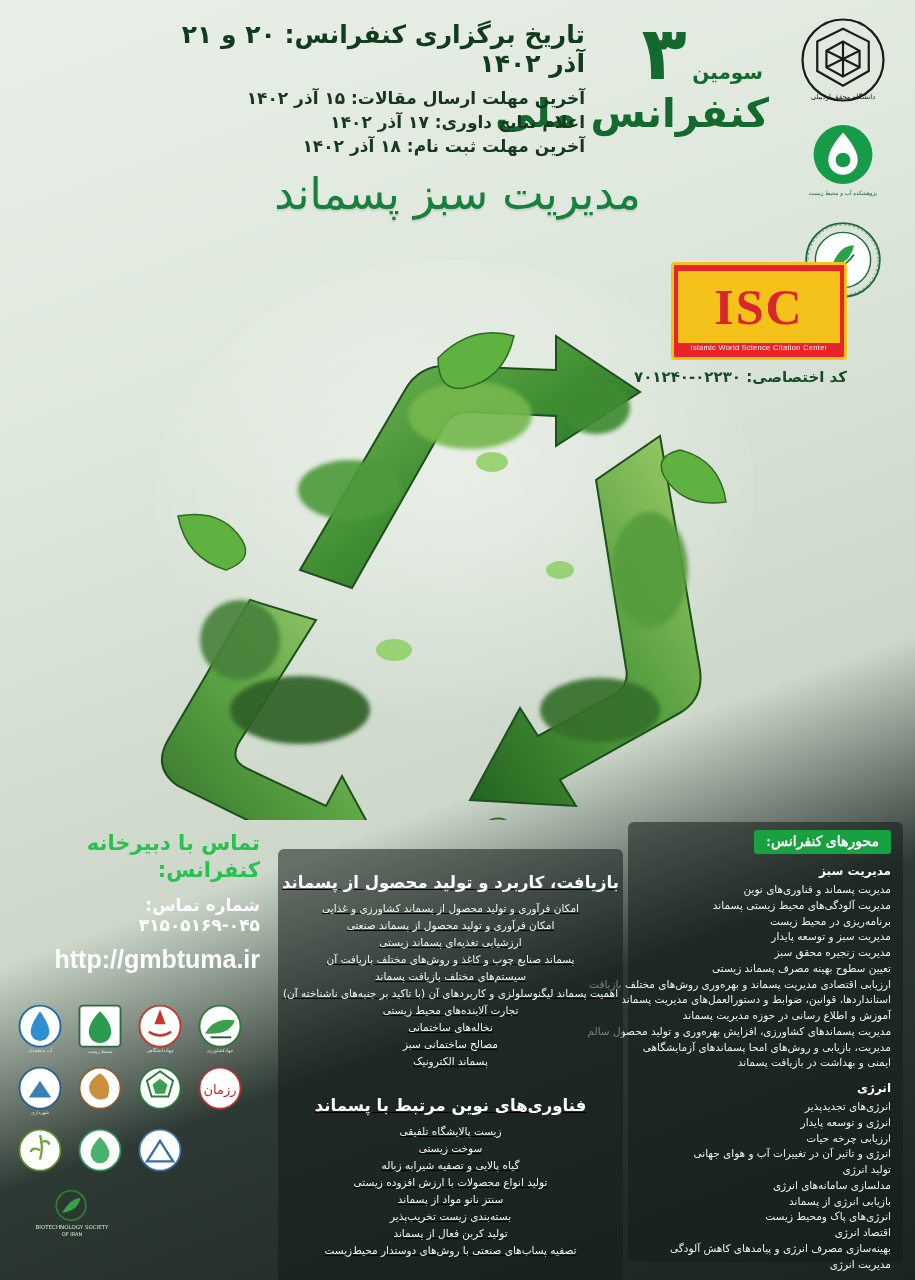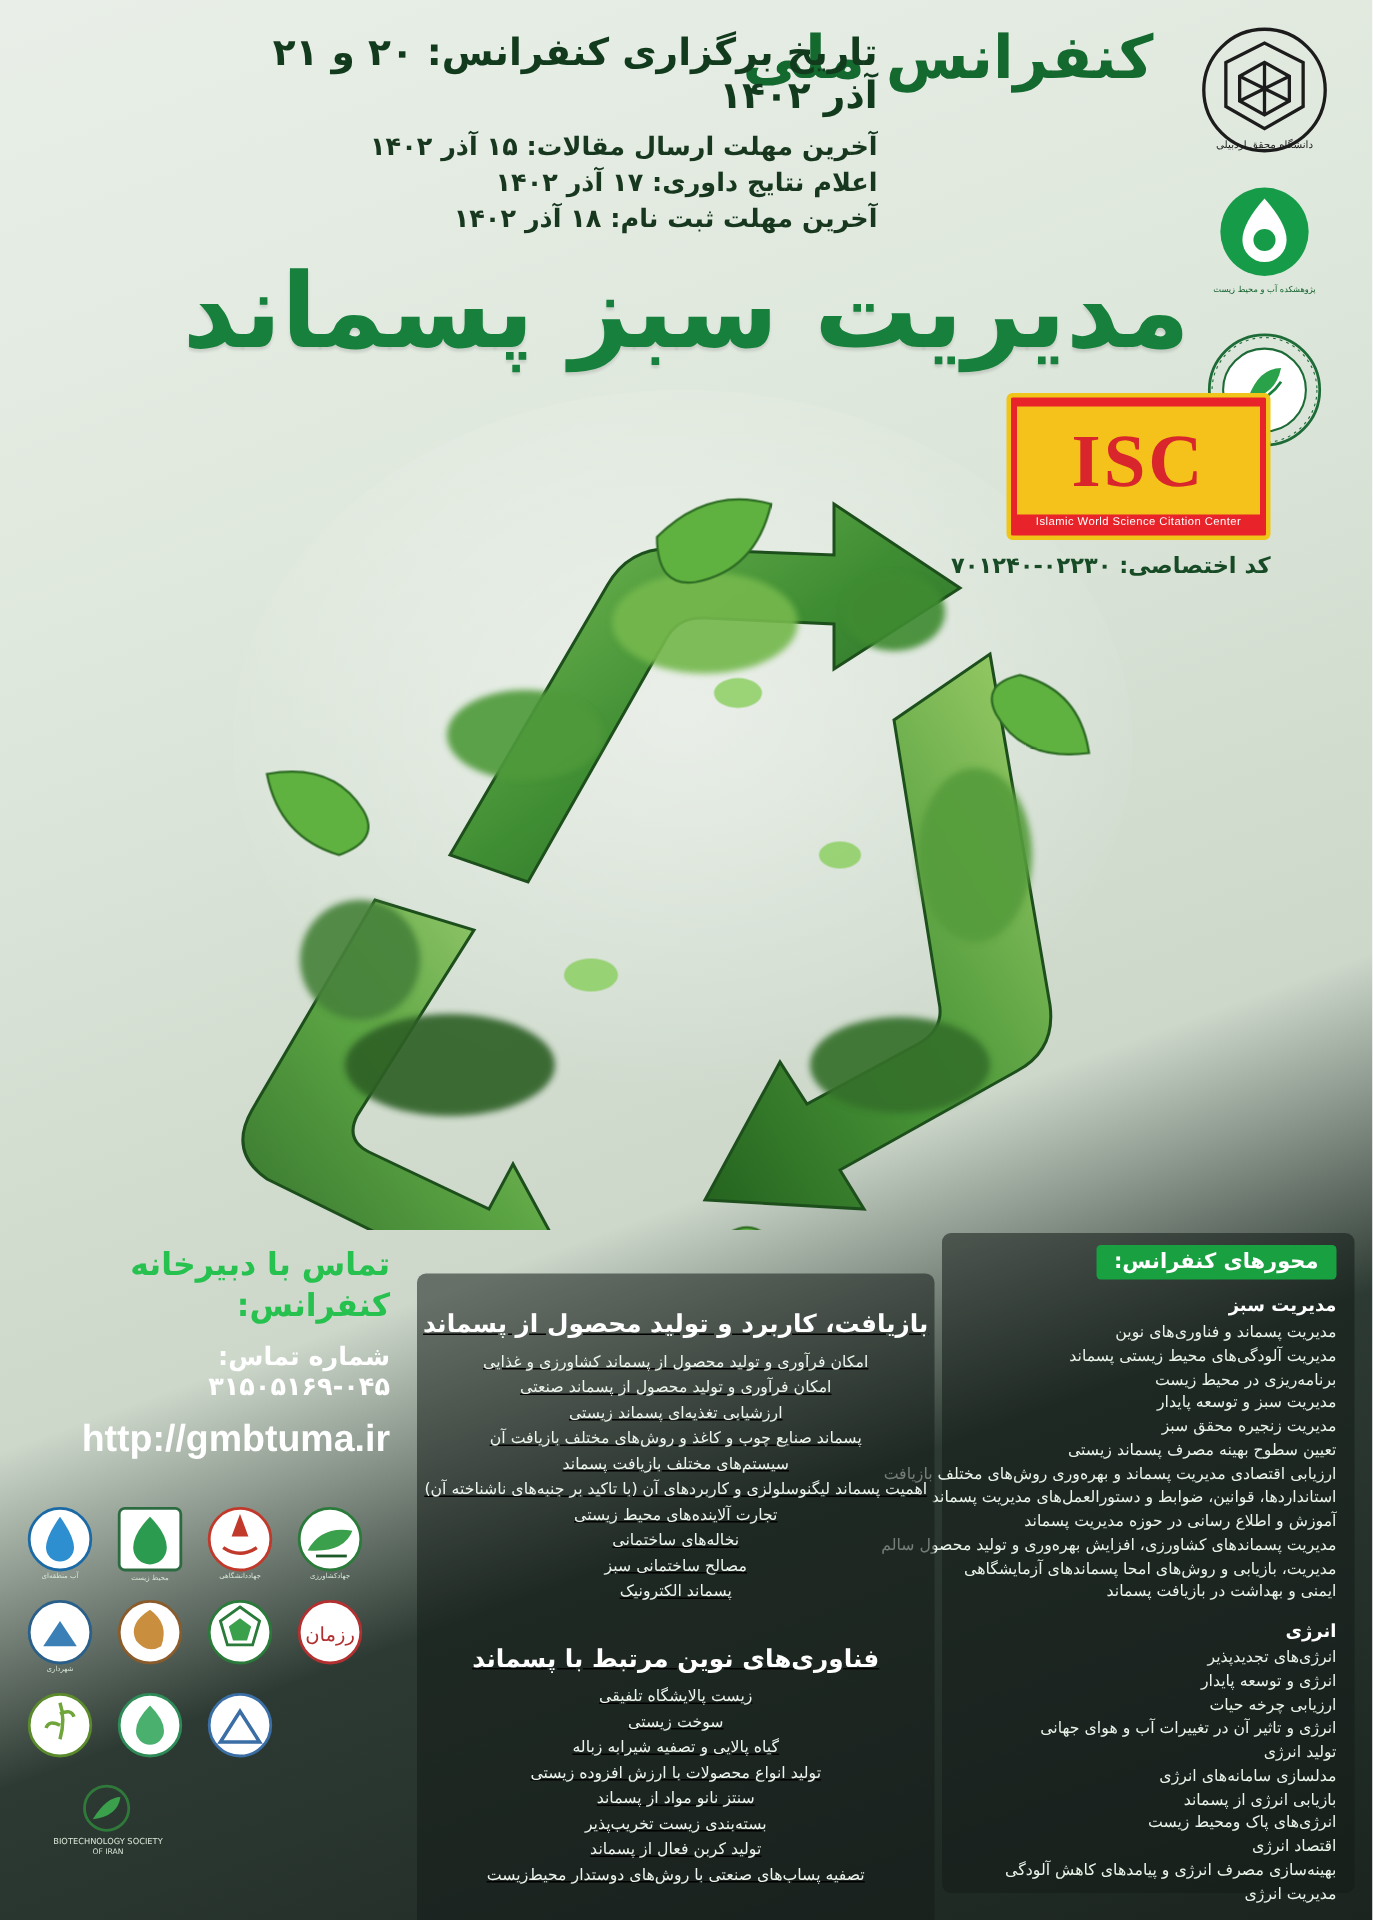--- a/index.html
+++ b/index.html
@@ -88,22 +88,22 @@
     margin: 4px 0;
     color: #17381f;
     font-weight: bold;
   }
 
   .main-title {
     position: absolute;
     top: 168px; right: 60px;
     left: 60px;
     text-align: center;
-    font-size: 69px;
-    font-weight: bold;
+    font-size: 44px;
+    font-weight: normal;
     color: #16803c;
     letter-spacing: -2px;
     text-shadow: 0 2px 2px rgba(0,0,0,0.12);
     direction: rtl;
   }
 
   .isc-box {
     position: absolute;
     top: 262px; right: 68px;
     width: 176px; height: 98px;
@@ -366,41 +366,45 @@
           <circle cx="50" cy="50" r="40" fill="none" stroke="#1d6b36" stroke-width="2"></circle>
           <circle cx="50" cy="50" r="30" fill="#ffffff" stroke="#1d6b36" stroke-width="1.5"></circle>
           <path d="M38 56 q8 -22 24 -22 q-4 20 -24 22Z" fill="#2aa24a"></path>
           <path d="M40 60 q14 -4 22 -16" stroke="#16803c" stroke-width="2" fill="none"></path>
           <circle cx="50" cy="50" r="38" fill="none" stroke="#1d6b36" stroke-width="0.8" stroke-dasharray="2 3"></circle>
         </svg>
       </div>
     </div>
 
     <div class="header-text">
+      <div class="conf-numline">
+        <span class="sevomin">سومین</span>
+        <span class="num-3">۳</span>
+      </div>
       <div class="conf-sub" style="text-align:right;">کنفرانس ملی</div>
     </div>
 
     <div class="dates-block">
       <div class="date-main">تاریخ برگزاری کنفرانس: ۲۰ و ۲۱ آذر ۱۴۰۲</div>
       <div class="date-row">آخرین مهلت ارسال مقالات: ۱۵ آذر ۱۴۰۲</div>
       <div class="date-row">اعلام نتایج داوری: ۱۷ آذر ۱۴۰۲</div>
       <div class="date-row">آخرین مهلت ثبت نام: ۱۸ آذر ۱۴۰۲</div>
     </div>
 
     <div class="main-title">مدیریت سبز پسماند</div>
 
     <div class="isc-box">
       <div class="isc-inner">ISC</div>
       <div class="isc-caption">Islamic World Science Citation Center</div>
     </div>
     <div class="isc-code">کد اختصاصی: ۰۲۲۳۰-۷۰۱۲۴۰</div>
   </div>
 
   <div class="panel panel-axes">
-    <div style="text-align:right;">
+    <div style="text-align:right;font-family:Liberation Serif, serif;">
       <span class="sec-head">محورهای کنفرانس:</span>
     </div>
 
     <div class="axes-group-title">مدیریت سبز</div>
     <ul class="axes-list">
       <li>مدیریت پسماند و فناوری‌های نوین</li>
       <li>مدیریت آلودگی‌های محیط زیستی پسماند</li>
       <li>برنامه‌ریزی در محیط زیست</li>
       <li>مدیریت سبز و توسعه پایدار</li>
       <li>مدیریت زنجیره محقق سبز</li>

